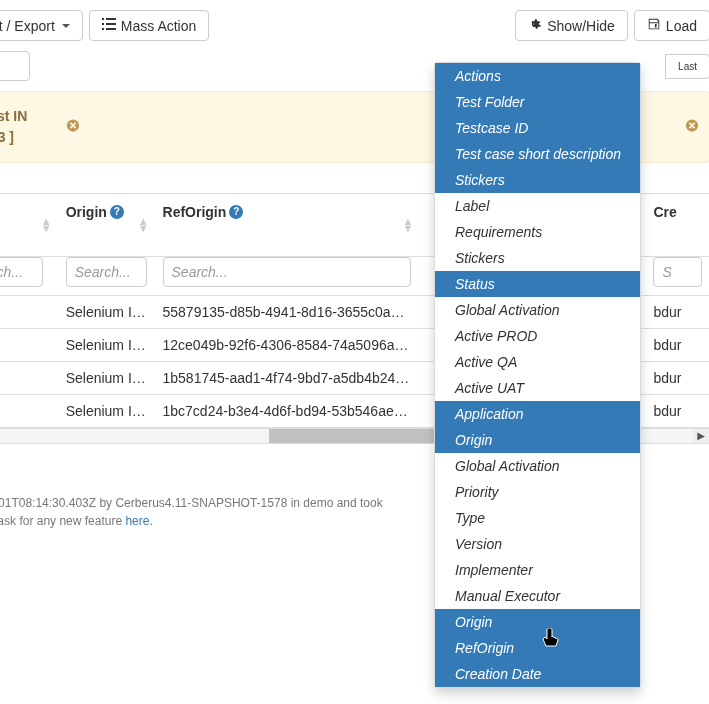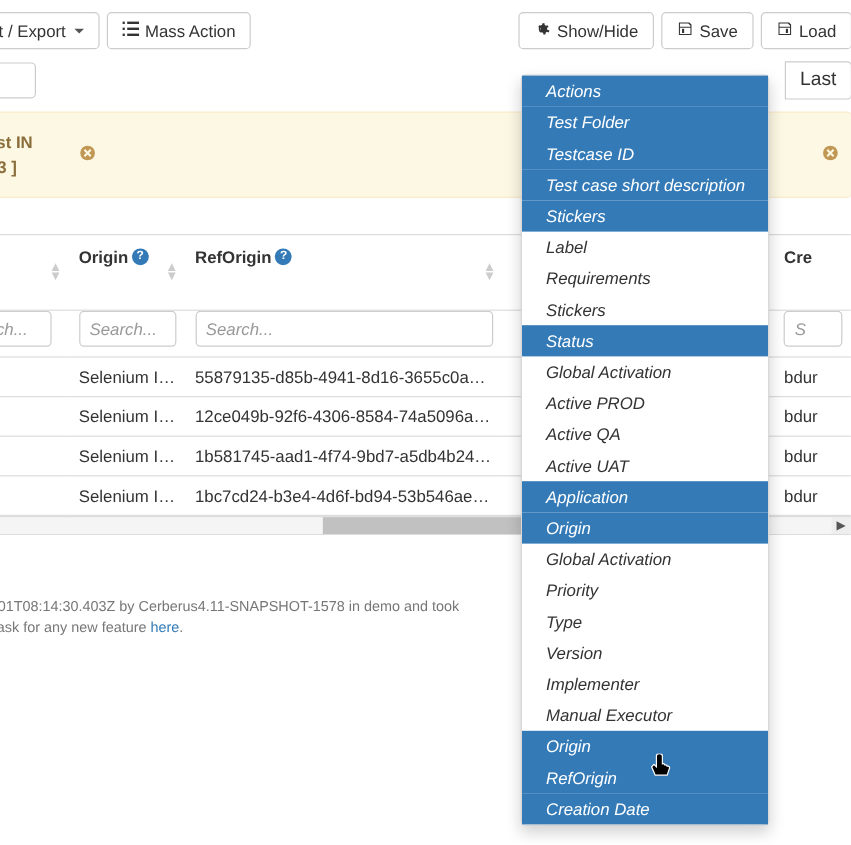--- a/index.html
+++ b/index.html
@@ -81,38 +81,31 @@
     <button class="btn">
       <span><svg width="14" height="14" viewBox="0 0 16 16">
               <path fill="#333" d="M8 4.5A3.5 3.5 0 108 11.5 3.5 3.5 0 108 4.5zM8 10a2 2 0 110-4 2 2 0 010 4z"></path>
               <path fill="#333" d="M13.3 8.9l1.5.9-1 1.7-1.6-.6c-.3.3-.7.6-1.1.8l-.2 1.7h-2l-.2-1.7c-.4-.2-.8-.5-1.1-.8l-1.6.6-1-1.7 1.5-.9c0-.3-.1-.6-.1-.9s0-.6.1-.9L4 6.2l1-1.7 1.6.6c.3-.3.7-.6 1.1-.8L8 2.6h2l.2 1.7c.4.2.8.5 1.1.8l1.6-.6 1 1.7-1.5.9c0 .3.1.6.1.9s-.1.6-.2.9z"></path>
             </svg></span>
       <span>Show/Hide</span>
     </button>
     <button class="btn">
       <span><svg width="14" height="14" viewBox="0 0 16 16">
               <path fill="#333" d="M2 2v12h12V4l-2-2H2zm9 1l2 2v1H3V3h8zM3 13V7h10v6H3z"></path>
-              <rect fill="#333" x="5" y="8" width="2" height="4"></rect>
-            </svg></span>
-      <span>Save</span>
-    </button>
-    <button class="btn">
-      <span><svg width="14" height="14" viewBox="0 0 16 16">
-              <path fill="#333" d="M2 2v12h12V4l-2-2H2zm9 1l2 2v1H3V3h8zM3 13V7h10v6H3z"></path>
               <rect fill="#333" x="9" y="8" width="2" height="4"></rect>
             </svg></span>
       <span>Load</span>
     </button>
   </div>
 </div>
 
 <div class="pager-row">
   <input class="input-small" value="" style="">
   <div class="right btn-group">
-    <button class="btn" style="font-size:16px;">Last</button>
+    <button class="btn" style="font-size:10px;">Last</button>
   </div>
 </div>
 
 <div class="alert">
   <span class="txt" style="line-height:1.5">ec.test IN<br>SIDE3 ]</span>
   <span class="close-alert" style="left:115px; right:auto;"><svg width="14" height="14" viewBox="0 0 16 16">
           <circle cx="8" cy="8" r="7" fill="#c09853"></circle>
           <path stroke="#fcf8e3" stroke-width="2" d="M5 5l6 6M11 5l-6 6"></path>
         </svg></span>
   <span class="close-alert"><svg width="14" height="14" viewBox="0 0 16 16">

